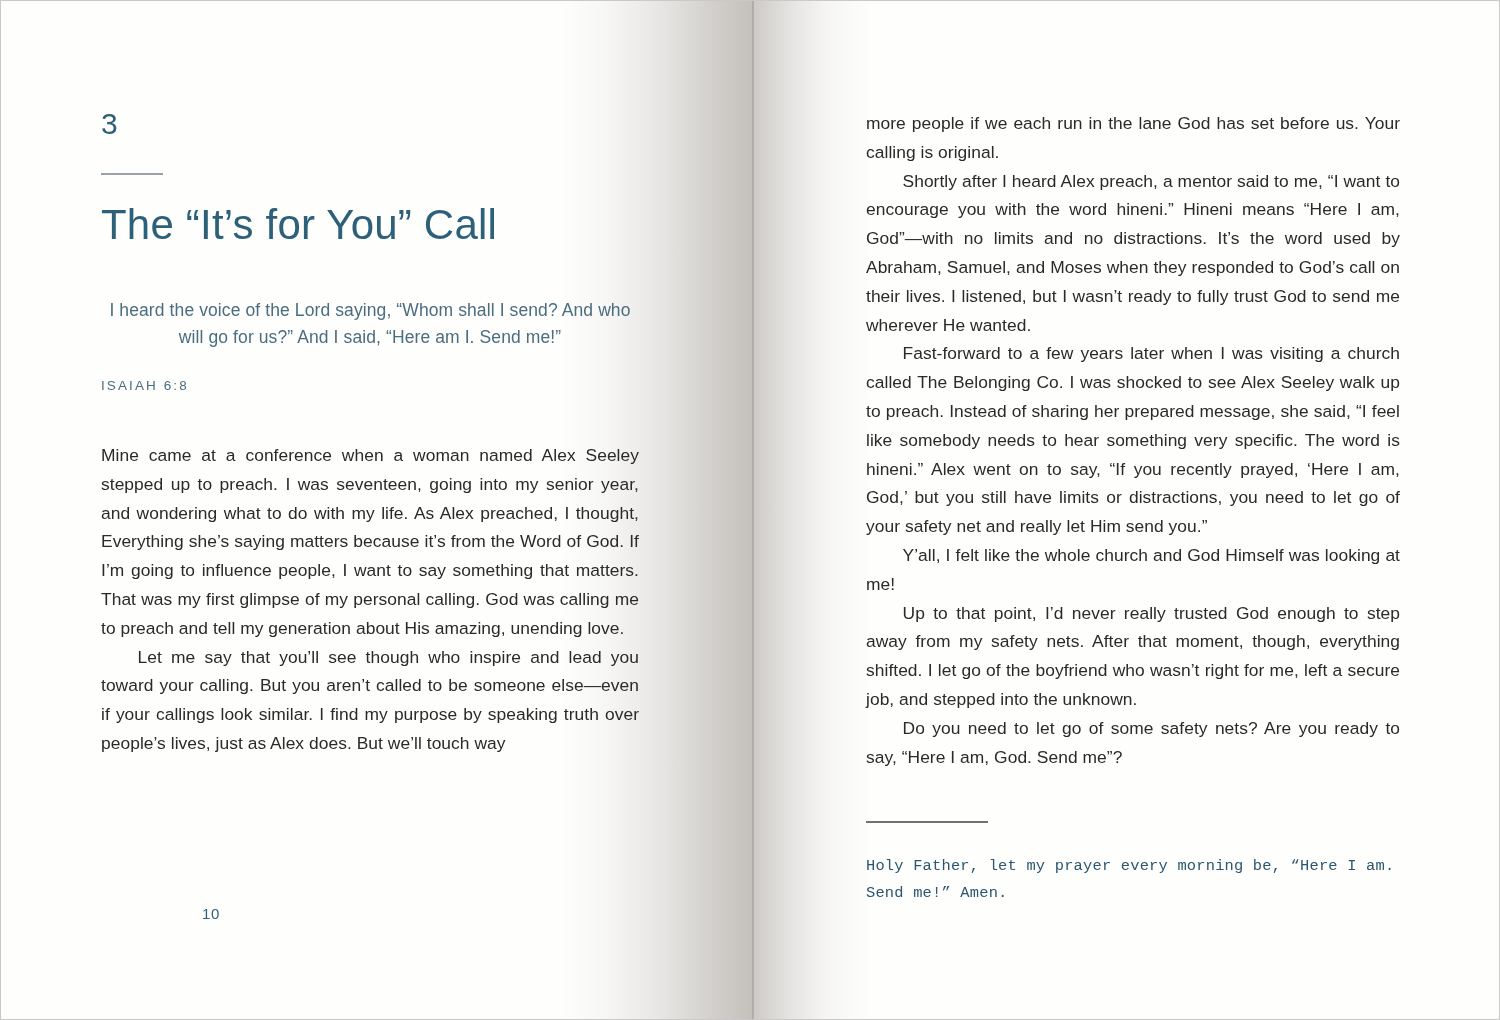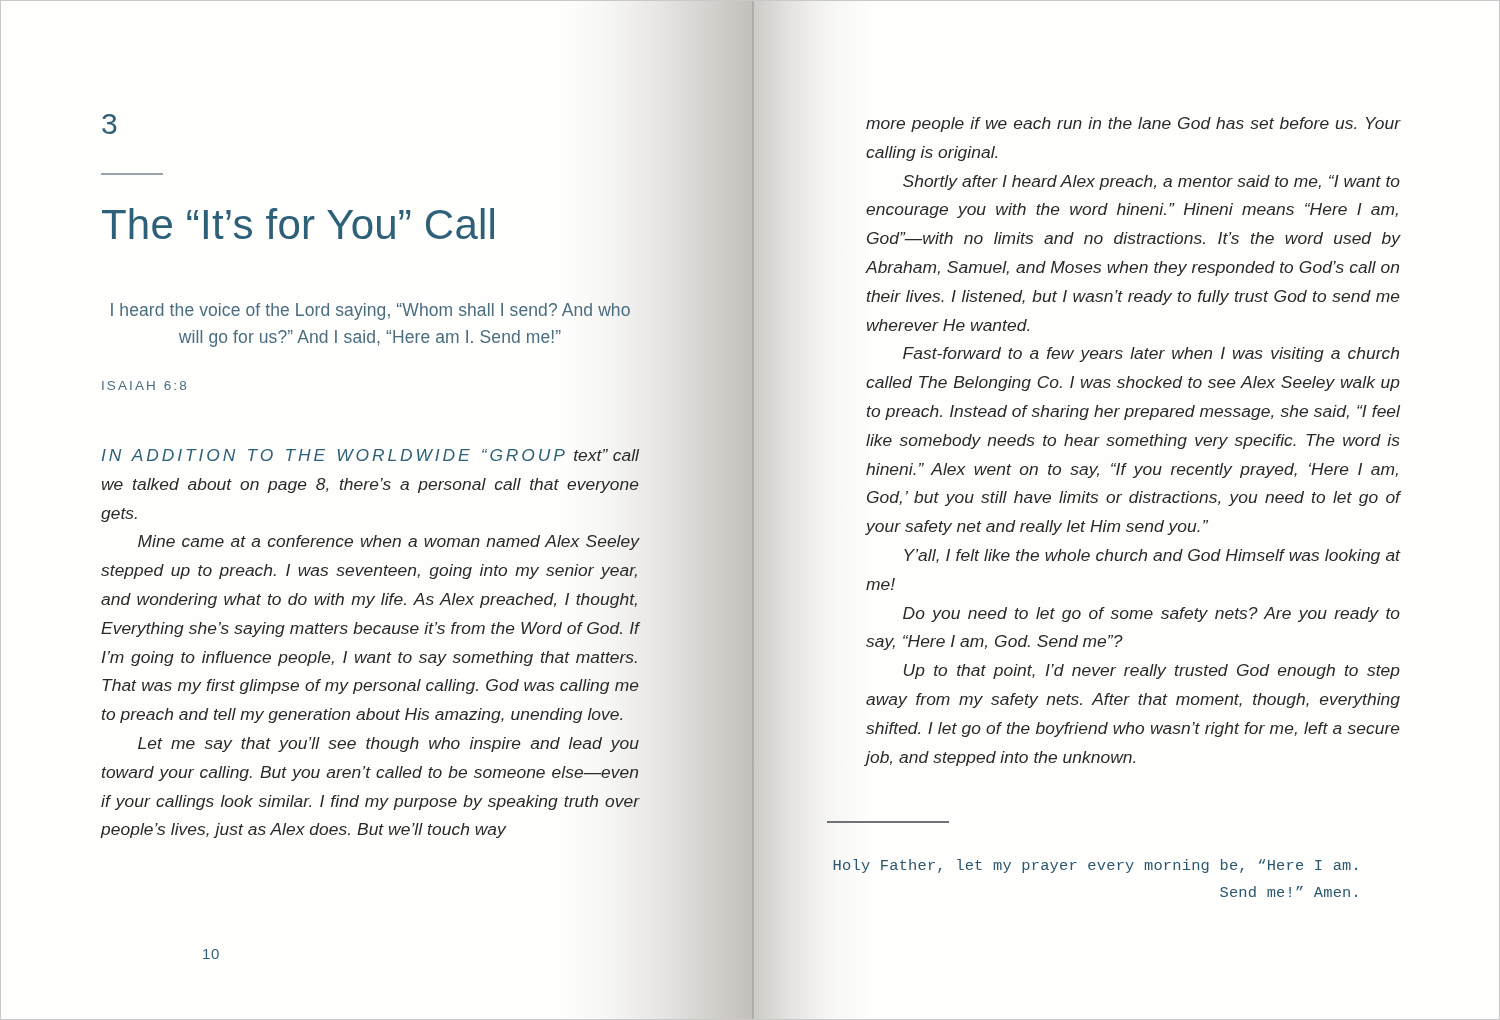--- a/index.html
+++ b/index.html
@@ -130,62 +130,60 @@
   }
   p.body {
     margin: 0;
     font-size: 17.4px;
     line-height: 1.655;
     color: #2a2a2a;
     text-align: justify;
     text-justify: inter-word;
     letter-spacing: 0.05px;
     hyphens: manual;
-    font-style: italic;
   }
   p.body + p.body { text-indent: 2.1em; }
   p.body.noindent { text-indent: 0; }
 
   .lead-in {
     color: #2d6079;
     font-size: 17.4px;
     letter-spacing: 2.9px;
     text-transform: uppercase;
   }
 
   
   .right-stack p.body { text-indent: 2.1em; }
   .right-stack p.body.noindent { text-indent: 0; }
 
   
   .prayer-wrap {
     position: absolute;
     top: 820px;
-    left: 826px;
+    left: 865px;
     width: 534px;
-    text-align: right;
   }
   .prayer-rule {
     width: 122px;
     height: 2px;
     background: #6f7276;
   }
   .prayer-text {
     margin-top: 30px;
     font-family: "Liberation Mono", "DejaVu Sans Mono", monospace;
     font-size: 15.4px;
     line-height: 1.78;
     color: #2b5770;
     letter-spacing: 0.2px;
   }
 
   
   .folio {
     position: absolute;
-    top: 944px;
+    top: 904px;
     font-size: 15px;
     color: #2f6078;
     letter-spacing: 0.6px;
   }
   .folio-left  { left: 101px; }
 </style>
 </head>
 <body>
 
 <div class="spread">
@@ -205,23 +203,20 @@
       <div class="chapter-rule"></div>
 
       <h1 class="chapter-title">The “It’s for You” Call</h1>
 
       <div class="epigraph">I heard the voice of the Lord saying, “Whom shall I send? And who will go for us?” And I said, “Here am I. Send me!”</div>
 
       <div class="epigraph-source">ISAIAH 6:8</div>
 
       <div class="body-block">
 
-        <p class="body noindent">
-          <span class="lead-in">IN ADDITION TO THE WORLDWIDE “GROUP</span><span> text” call we talked about on page 8, there’s a personal call that everyone gets.</span>
-        </p>
 
         <p class="body"><span>Mine came at a conference when a woman named Alex Seeley stepped up to preach. I was seventeen, going into my senior year, and wondering what to do with my life. As Alex preached, I thought, </span><span class="it">Everything she’s saying matters because it’s from the Word of God. If I’m going to influence people, I want to say something that matters</span><span>. That was my first glimpse of my personal calling. God was calling me to preach and tell my generation about His amazing, unending love.</span></p>
 
         <p class="body"><span>Let me say that you’ll see though who inspire and lead you toward your calling. But you aren’t called to </span><span class="it">be</span><span> someone else—even if your callings look similar. I find my purpose by speaking truth over people’s lives, just as Alex does. But we’ll touch way</span></p>
 
       </div>
     </div>
 
     <div class="folio folio-left">10</div>
   </div>
@@ -230,23 +225,23 @@
     <div class="page-body right-stack">
 
       <p class="body noindent"><span>more people if we each run in the lane God has set before us. </span><span class="it">Your</span><span> calling is original.</span></p>
 
       <p class="body"><span>Shortly after I heard Alex preach, a mentor said to me, “I want to encourage you with the word </span><span class="it">hineni</span><span>.” </span><span class="it">Hineni</span><span> means “Here I am, God”—with no limits and no distractions. It’s the word used by Abraham, Samuel, and Moses when they responded to God’s call on their lives. I listened, but I wasn’t ready to fully trust God to send me wherever He wanted.</span></p>
 
       <p class="body"><span>Fast-forward to a few years later when I was visiting a church called The Belonging Co. I was shocked to see Alex Seeley walk up to preach. Instead of sharing her prepared message, she said, “I feel like somebody needs to hear something very specific. The word is </span><span class="it">hineni</span><span>.” Alex went on to say, “If you recently prayed, ‘Here I am, God,’ but you still have limits or distractions, you need to let go of your safety net and really let Him send you.”</span></p>
 
       <p class="body"><span class="it">Y’all, I felt like the whole church and God Himself was looking at me!</span></p>
 
+      <p class="body"><span>Up to that point, I’d never really trusted God enough to step away from my safety nets. After that moment, though, everything shifted. I let go of the boyfriend who wasn’t right for me, left a secure job, and stepped into the unknown.</span></p>
+
       <p class="body"><span>Do you need to let go of some safety nets? Are you ready to say, “Here I am, God. Send me”?</span></p>
-
-      <p class="body"><span>Up to that point, I’d never really trusted God enough to step away from my safety nets. After that moment, though, everything shifted. I let go of the boyfriend who wasn’t right for me, left a secure job, and stepped into the unknown.</span></p>
 
     </div>
 
   </div>
 
   <div class="prayer-wrap">
     <div class="prayer-rule"></div>
     <div class="prayer-text">Holy Father, let my prayer every morning be, “Here I am. Send me!” Amen.</div>
   </div>
 

